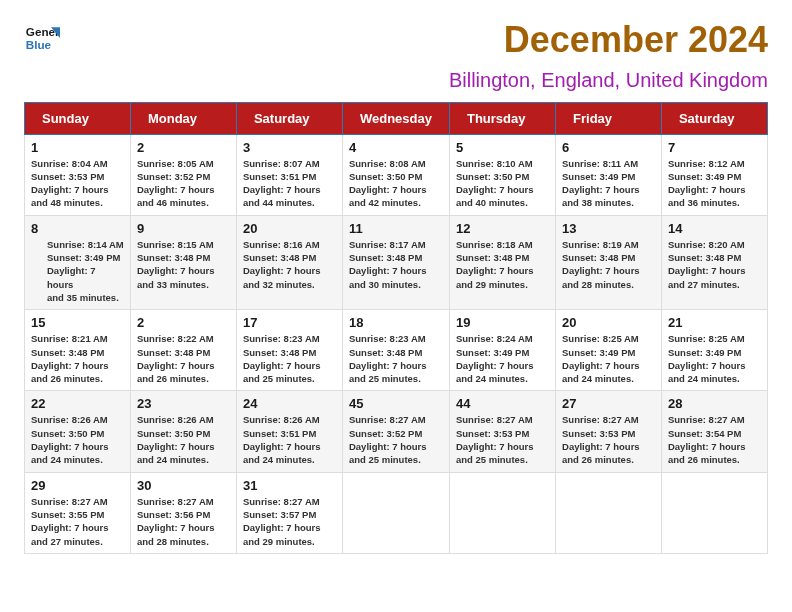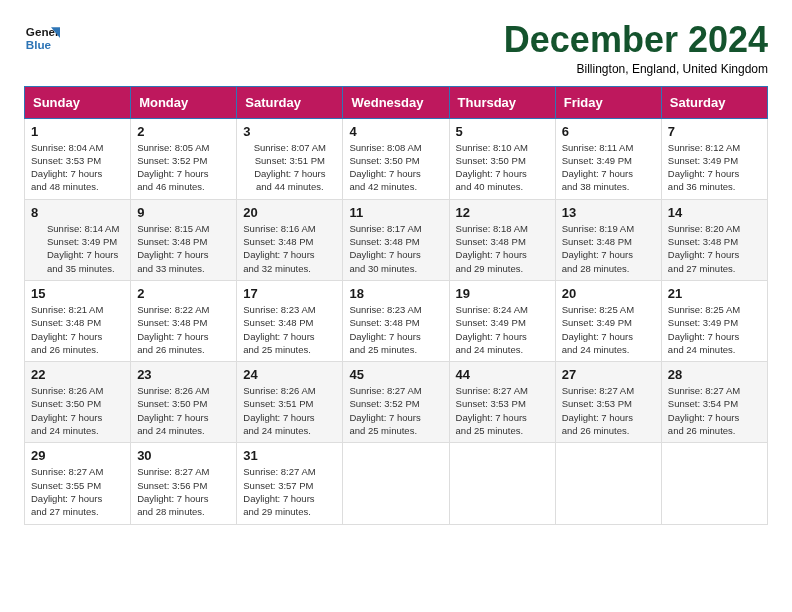--- a/index.html
+++ b/index.html
@@ -24,39 +24,39 @@
     .logo-icon {
       width: 36px;
       height: 36px;
     }
     .title-area {
       text-align: right;
     }
     .month-title {
       font-size: 36px;
       font-weight: bold;
-      color: #14532d;
+      color: #a16207;
       line-height: 1.1;
       margin-left: 15px;
     }
     .location-title {
-      font-size: 12px;
-      color: #000000;
-      margin-top: 2px;
+      font-size: 20px;
+      color: #a21caf;
+      margin-top: 9px;
     }
     .calendar-table {
       width: 100%;
       border-collapse: collapse;
       margin-top: 8px;
     }
     .calendar-table th {
-      background-color: #be185d;
+      background-color: #b91c1c;
       color: white;
       text-align: left;
-      padding: 8px 8px;
+      padding: 8px 17px;
       font-size: 13px;
       font-weight: bold;
       border: 1px solid #2E75B6;
     }
     .calendar-table td {
       vertical-align: top;
       padding: 5px 6px;
       border: 1px solid #ddd;
       width: 14.28%;
       background: #fff;
@@ -69,20 +69,21 @@
       font-size: 13px;
       font-weight: bold;
       color: #1a1a1a;
       display: block;
       margin-bottom: 2px;
     }
     .day-info {
       font-size: 9.5px;
       color: #333;
       line-height: 1.4;
+      font-weight: bold;
     }
     .empty-cell {
       background: #fff !important;
     }
   </style>
 </head>
 <body>
 
 <div class="header-area">
   <div class="logo">
@@ -121,21 +122,21 @@
         </td>
         <td>
           <span class="day-number">2</span>
           <div class="day-info" style="white-space: pre-line;">Sunrise: 8:05 AM
 Sunset: 3:52 PM
 Daylight: 7 hours
 and 46 minutes.</div>
         </td>
         <td>
           <span class="day-number">3</span>
-          <div class="day-info" style="white-space: pre-line; text-align: center;">Sunrise: 8:07 AM
+          <div class="day-info" style="white-space: pre-line;">Sunrise: 8:07 AM
 Sunset: 3:51 PM
 Daylight: 7 hours
 and 44 minutes.</div>
         </td>
         <td>
           <span class="day-number">4</span>
           <div class="day-info" style="white-space: pre-line;">Sunrise: 8:08 AM
 Sunset: 3:50 PM
 Daylight: 7 hours
 and 42 minutes.</div>

